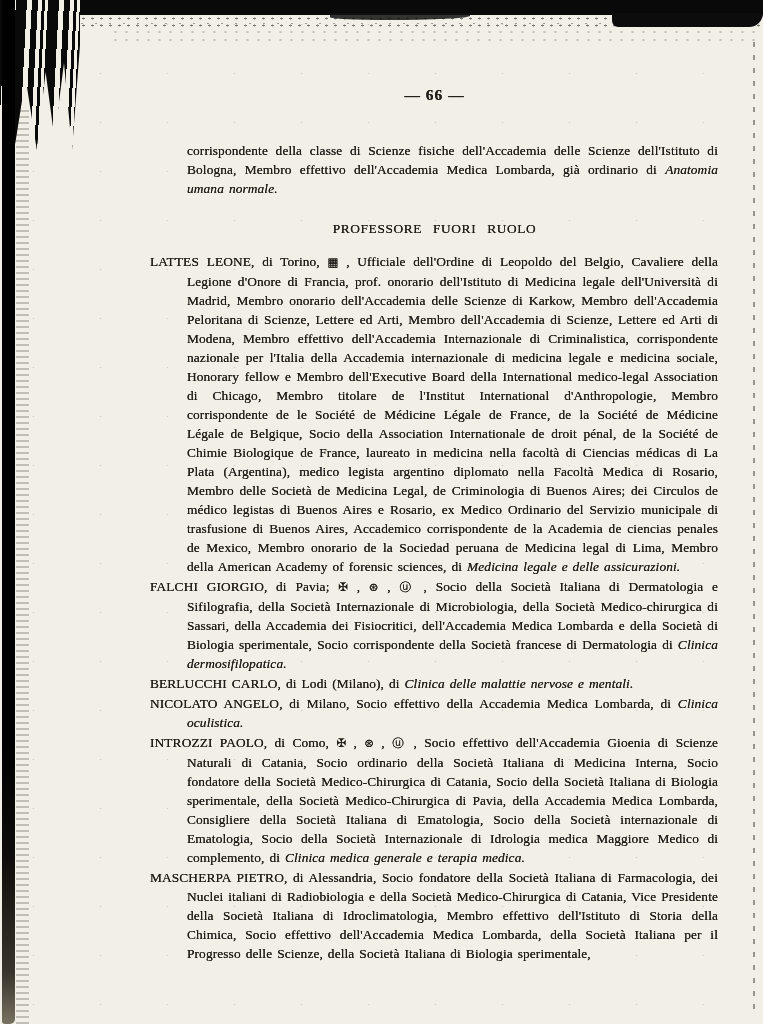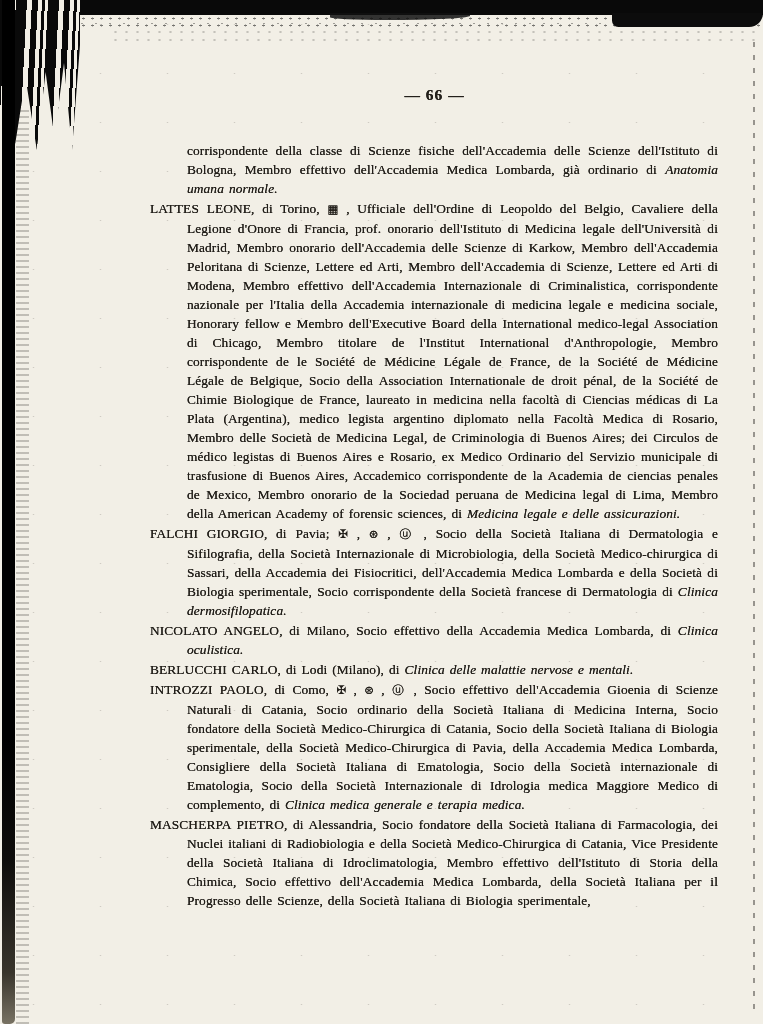--- a/index.html
+++ b/index.html
@@ -64,20 +64,21 @@
 <div class="scan-top-noise-2"></div>
 <div class="binding-stripes"></div>
 <div class="scan-left-band"></div>
 <div class="scan-left-speckle"></div>
 <div class="scan-right-dashes"></div>
 
 <div class="content">
   <div class="page-number">— 66 —</div>
   <p class="intro"><span class="run-n">corrispondente della classe di Scienze fisiche dell'Accademia delle Scienze dell'Istituto di Bologna, Membro effettivo dell'Accademia Medica Lombarda, già ordinario di </span><span class="run-i">Anatomia umana normale.</span></p>
   <div id="sections">
+      <div class="heading">PROFESSORE FUORI RUOLO</div>
       <p class="entry"><span class="run-n">LATTES LEONE, di Torino, </span><span class="run-sym">▦</span><span class="run-n"> , Ufficiale dell'Ordine di Leopoldo del Belgio, Cavaliere della Legione d'Onore di Francia, prof. onorario dell'Istituto di Medicina legale dell'Università di Madrid, Membro onorario dell'Accademia delle Scienze di Karkow, Membro dell'Accademia Peloritana di Scienze, Lettere ed Arti, Membro dell'Accademia di Scienze, Lettere ed Arti di Modena, Membro effettivo dell'Accademia Internazionale di Criminalistica, corrispondente nazionale per l'Italia della Accademia internazionale di medicina legale e medicina sociale, Honorary fellow e Membro dell'Executive Board della International medico-legal Association di Chicago, Membro titolare de l'Institut International d'Anthropologie, Membro corrispondente de le Société de Médicine Légale de France, de la Société de Médicine Légale de Belgique, Socio della Association Internationale de droit pénal, de la Société de Chimie Biologique de France, laureato in medicina nella facoltà di Ciencias médicas di La Plata (Argentina), medico legista argentino diplomato nella Facoltà Medica di Rosario, Membro delle Società de Medicina Legal, de Criminologia di Buenos Aires; dei Circulos de médico legistas di Buenos Aires e Rosario, ex Medico Ordinario del Servizio municipale di trasfusione di Buenos Aires, Accademico corrispondente de la Academia de ciencias penales de Mexico, Membro onorario de la Sociedad peruana de Medicina legal di Lima, Membro della American Academy of forensic sciences, di </span><span class="run-i">Medicina legale e delle assicurazioni.</span></p>
       <p class="entry"><span class="run-n">FALCHI GIORGIO, di Pavia; </span><span class="run-sym">✠</span><span class="run-n"> , </span><span class="run-sym">⊛</span><span class="run-n"> , </span><span class="run-sym">ⓤ</span><span class="run-n"> , Socio della Società Italiana di Dermatologia e Sifilografia, della Società Internazionale di Microbiologia, della Società Medico-chirurgica di Sassari, della Accademia dei Fisiocritici, dell'Accademia Medica Lombarda e della Società di Biologia sperimentale, Socio corrispondente della Società francese di Dermatologia di </span><span class="run-i">Clinica dermosifilopatica.</span></p>
+      <p class="entry"><span class="run-n">BERLUCCHI CARLO, di Lodi (Milano), di </span><span class="run-i">Clinica delle malattie nervose e mentali.</span></p>
       <p class="entry"><span class="run-n">NICOLATO ANGELO, di Milano, Socio effettivo della Accademia Medica Lombarda, di </span><span class="run-i">Clinica oculistica.</span></p>
-      <p class="entry"><span class="run-n">BERLUCCHI CARLO, di Lodi (Milano), di </span><span class="run-i">Clinica delle malattie nervose e mentali.</span></p>
       <p class="entry"><span class="run-n">INTROZZI PAOLO, di Como, </span><span class="run-sym">✠</span><span class="run-n"> , </span><span class="run-sym">⊛</span><span class="run-n"> , </span><span class="run-sym">ⓤ</span><span class="run-n"> , Socio effettivo dell'Accademia Gioenia di Scienze Naturali di Catania, Socio ordinario della Società Italiana di Medicina Interna, Socio fondatore della Società Medico-Chirurgica di Catania, Socio della Società Italiana di Biologia sperimentale, della Società Medico-Chirurgica di Pavia, della Accademia Medica Lombarda, Consigliere della Società Italiana di Ematologia, Socio della Società internazionale di Ematologia, Socio della Società Internazionale di Idrologia medica Maggiore Medico di complemento, di </span><span class="run-i">Clinica medica generale e terapia medica.</span></p>
       <p class="entry"><span class="run-n">MASCHERPA PIETRO, di Alessandria, Socio fondatore della Società Italiana di Farmacologia, dei Nuclei italiani di Radiobiologia e della Società Medico-Chirurgica di Catania, Vice Presidente della Società Italiana di Idroclimatologia, Membro effettivo dell'Istituto di Storia della Chimica, Socio effettivo dell'Accademia Medica Lombarda, della Società Italiana per il Progresso delle Scienze, della Società Italiana di Biologia sperimentale,</span></p>
     </div>
 </div>
 
 </body></html>

